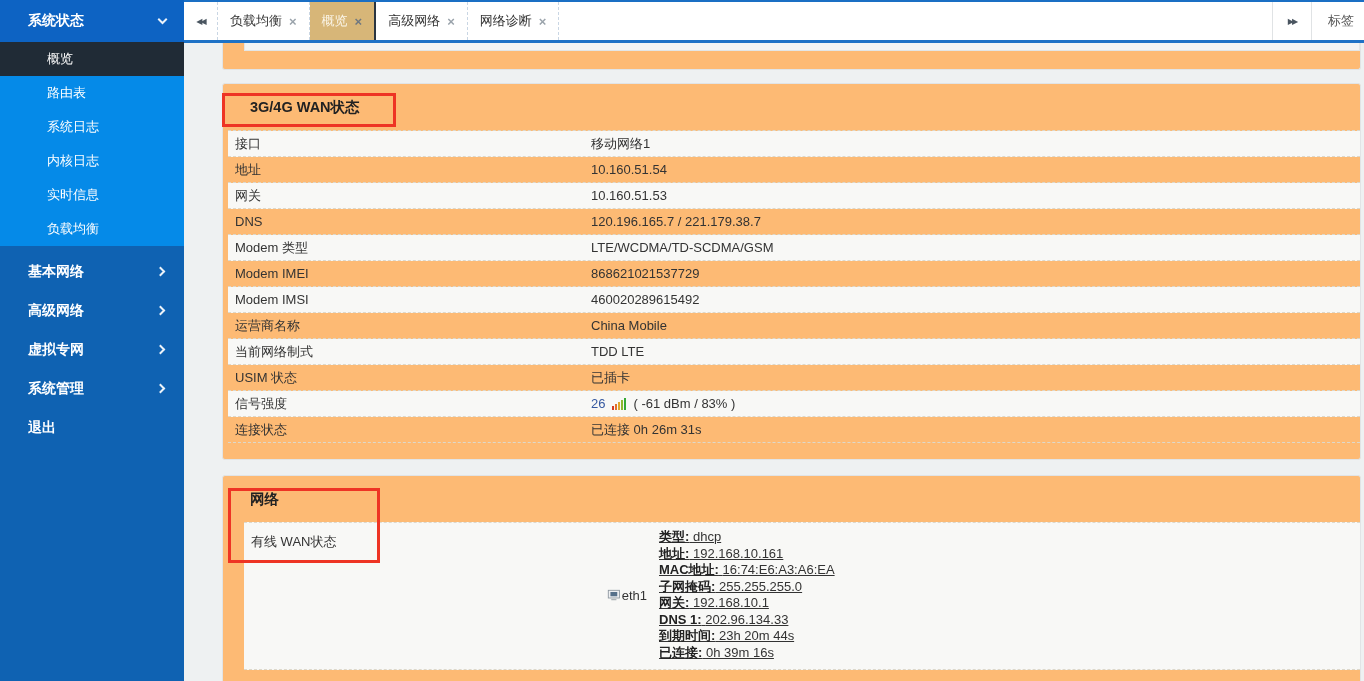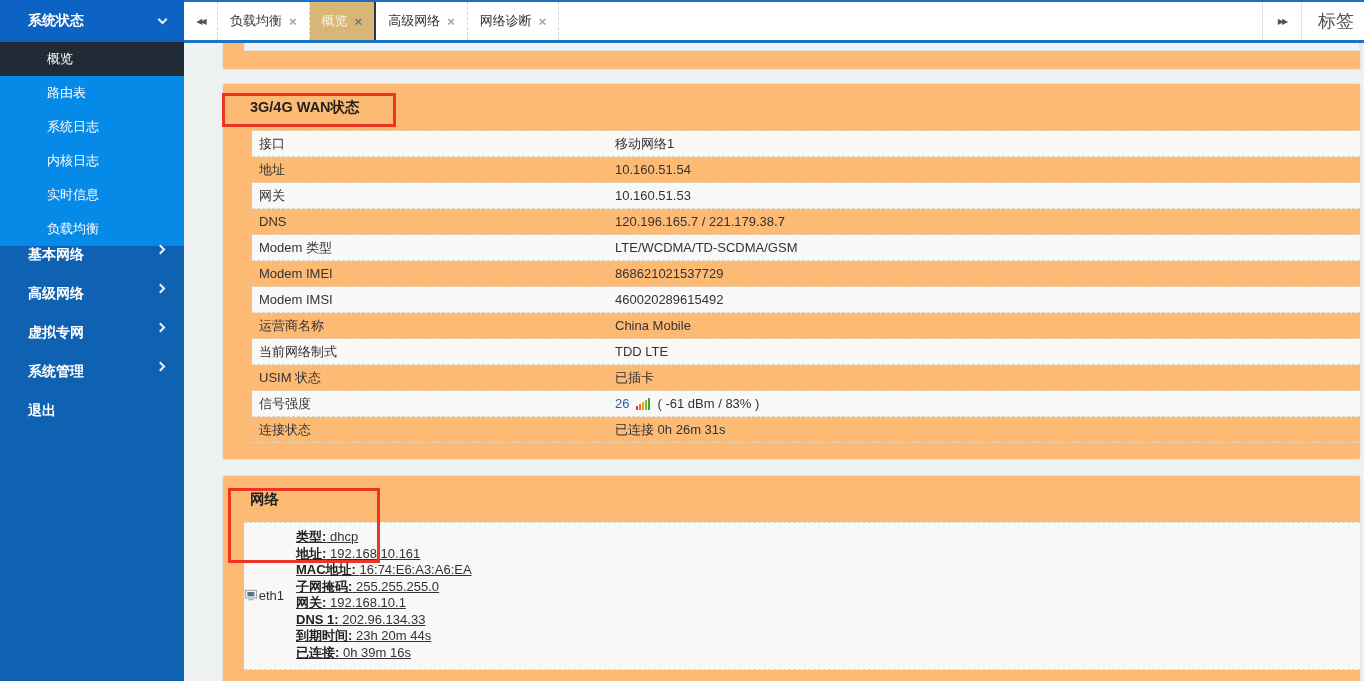--- a/index.html
+++ b/index.html
@@ -18,21 +18,21 @@
     display:flex; align-items:center; padding:0 18px 0 28px; cursor:pointer;
   }
   .cv { display:inline-block; width:7px; height:7px;
         border-right:2px solid rgba(255,255,255,.92); border-bottom:2px solid rgba(255,255,255,.92); }
   .cv-down { transform:rotate(45deg); margin-left:auto; margin-top:-4px; }
   .cv-right { transform:rotate(-45deg); margin-left:auto; }
   .sb-sub { background:#058ae8; }
   .sb-sub .sub-item { height:34px; line-height:34px; padding-left:47px; color:#fff; font-size:13px; cursor:pointer; }
   .sb-sub .sub-item.active { background:#202b36; }
   .sb-menu .menu-item {
-    height:39px; display:flex; padding:0 20px 0 28px;
+    height:39px; display:flex; align-items:center; padding:12px 20px 0 28px;
     color:#fff; font-size:14px; font-weight:bold; cursor:pointer;
   }
 
   
   .tabbar {
     position:absolute; left:184px; top:0; width:1180px; height:43px; background:#fff;
     border-top:2px solid #1a6fc4; border-bottom:3px solid #1e72c6;
     display:flex; align-items:stretch; z-index:2;
   }
   .tab-scroll {
@@ -42,31 +42,31 @@
   }
   .tab {
     display:flex; align-items:center; gap:7px; padding:0 12px;
     font-size:13px; color:#333; border-right:1px dashed #c9d6e4; cursor:pointer; white-space:nowrap;
   }
   .tab .x { color:#9aa3ab; font-size:13px; font-weight:bold; cursor:pointer; }
   .tab.active { background:#d7b678; color:#faf4e6; border-right:2px solid #2a3642; }
   .tab.active .x { color:#6e7780; }
   .tab-spacer { flex:1; }
   .tab-scroll.right { border-left:1px solid #e0e3e5; border-right:1px solid #e0e3e5; width:40px; }
-  .tab-overflow { display:flex; align-items:center; padding:0 10px 0 16px; font-size:18px; color:#555; cursor:pointer; white-space:nowrap; }
+  .tab-overflow { display:flex; align-items:center; padding:0 10px 0 16px; font-size:13px; color:#555; cursor:pointer; white-space:nowrap; }
 
   
   .content { position:absolute; left:184px; top:43px; width:1180px; height:638px; background:#eef1f2; overflow:hidden; }
   .card { background:#fdba74; border:1px solid #e1e4e6; border-radius:3px; margin-left:38px; width:1139px; }
   .card-partial { height:27px; border-top:none; border-radius:0 0 3px 3px; }
   .card-partial .stub-bar { height:8px; margin-left:21px; background:#f2f4f4; border:1px solid #e3e6e6; border-top:none; }
   .card-title { height:46px; display:flex; align-items:center; padding-left:27px; font-size:14.5px; font-weight:600; color:#222; }
 
   .card-wan { margin-top:13px; padding-bottom:16px; }
-  .tbl { margin-left:29px; border-top:1px dashed #ddd8cb; }
+  .tbl { margin-left:5px; border-top:1px dashed #ddd8cb; }
   .trow { display:flex; align-items:center; height:26px; border-bottom:1px dashed #ddd8cb; font-size:13px; }
   .trow.alt { background:#f8f8f6; }
   .trow .lbl { width:363px; padding-left:7px; color:#333; }
   .trow .val { flex:1; color:#333; display:flex; align-items:center; gap:5px; }
   .sig-num { color:#3558a0; }
   .sigbars { display:inline-flex; align-items:flex-end; gap:1px; height:12px; margin:0 2px; }
   .sigbars i { display:block; width:2px; }
   .sigbars i:nth-child(1){ height:4px;  background:#d63a22; }
   .sigbars i:nth-child(2){ height:6px;  background:#e2712a; }
   .sigbars i:nth-child(3){ height:8px;  background:#dfa62c; }
@@ -222,20 +222,21 @@
       <div class="trow">
           <span class="lbl">连接状态</span>
           <span class="val">已连接 0h 26m 31s</span>
         </div>
     </div>
   </div>
 
   <div class="card card-net">
     <div class="card-title">网络</div>
     <div class="wired-row">
+      <span class="wlbl">有线 WAN状态</span>
       <span class="wval">
         <span class="iface">
           <svg width="16" height="16" viewBox="0 0 16 16">
             <rect x="1.5" y="2.5" width="13" height="9" fill="#eef0f2" stroke="#8a949c" stroke-width="1"></rect>
             <rect x="4" y="4.5" width="8" height="5" fill="#56718a"></rect>
             <line x1="5" y1="13.5" x2="11" y2="13.5" stroke="#8a949c" stroke-width="1"></line>
           </svg>
           <span>eth1</span>
         </span>
         <span class="ifdetails">

